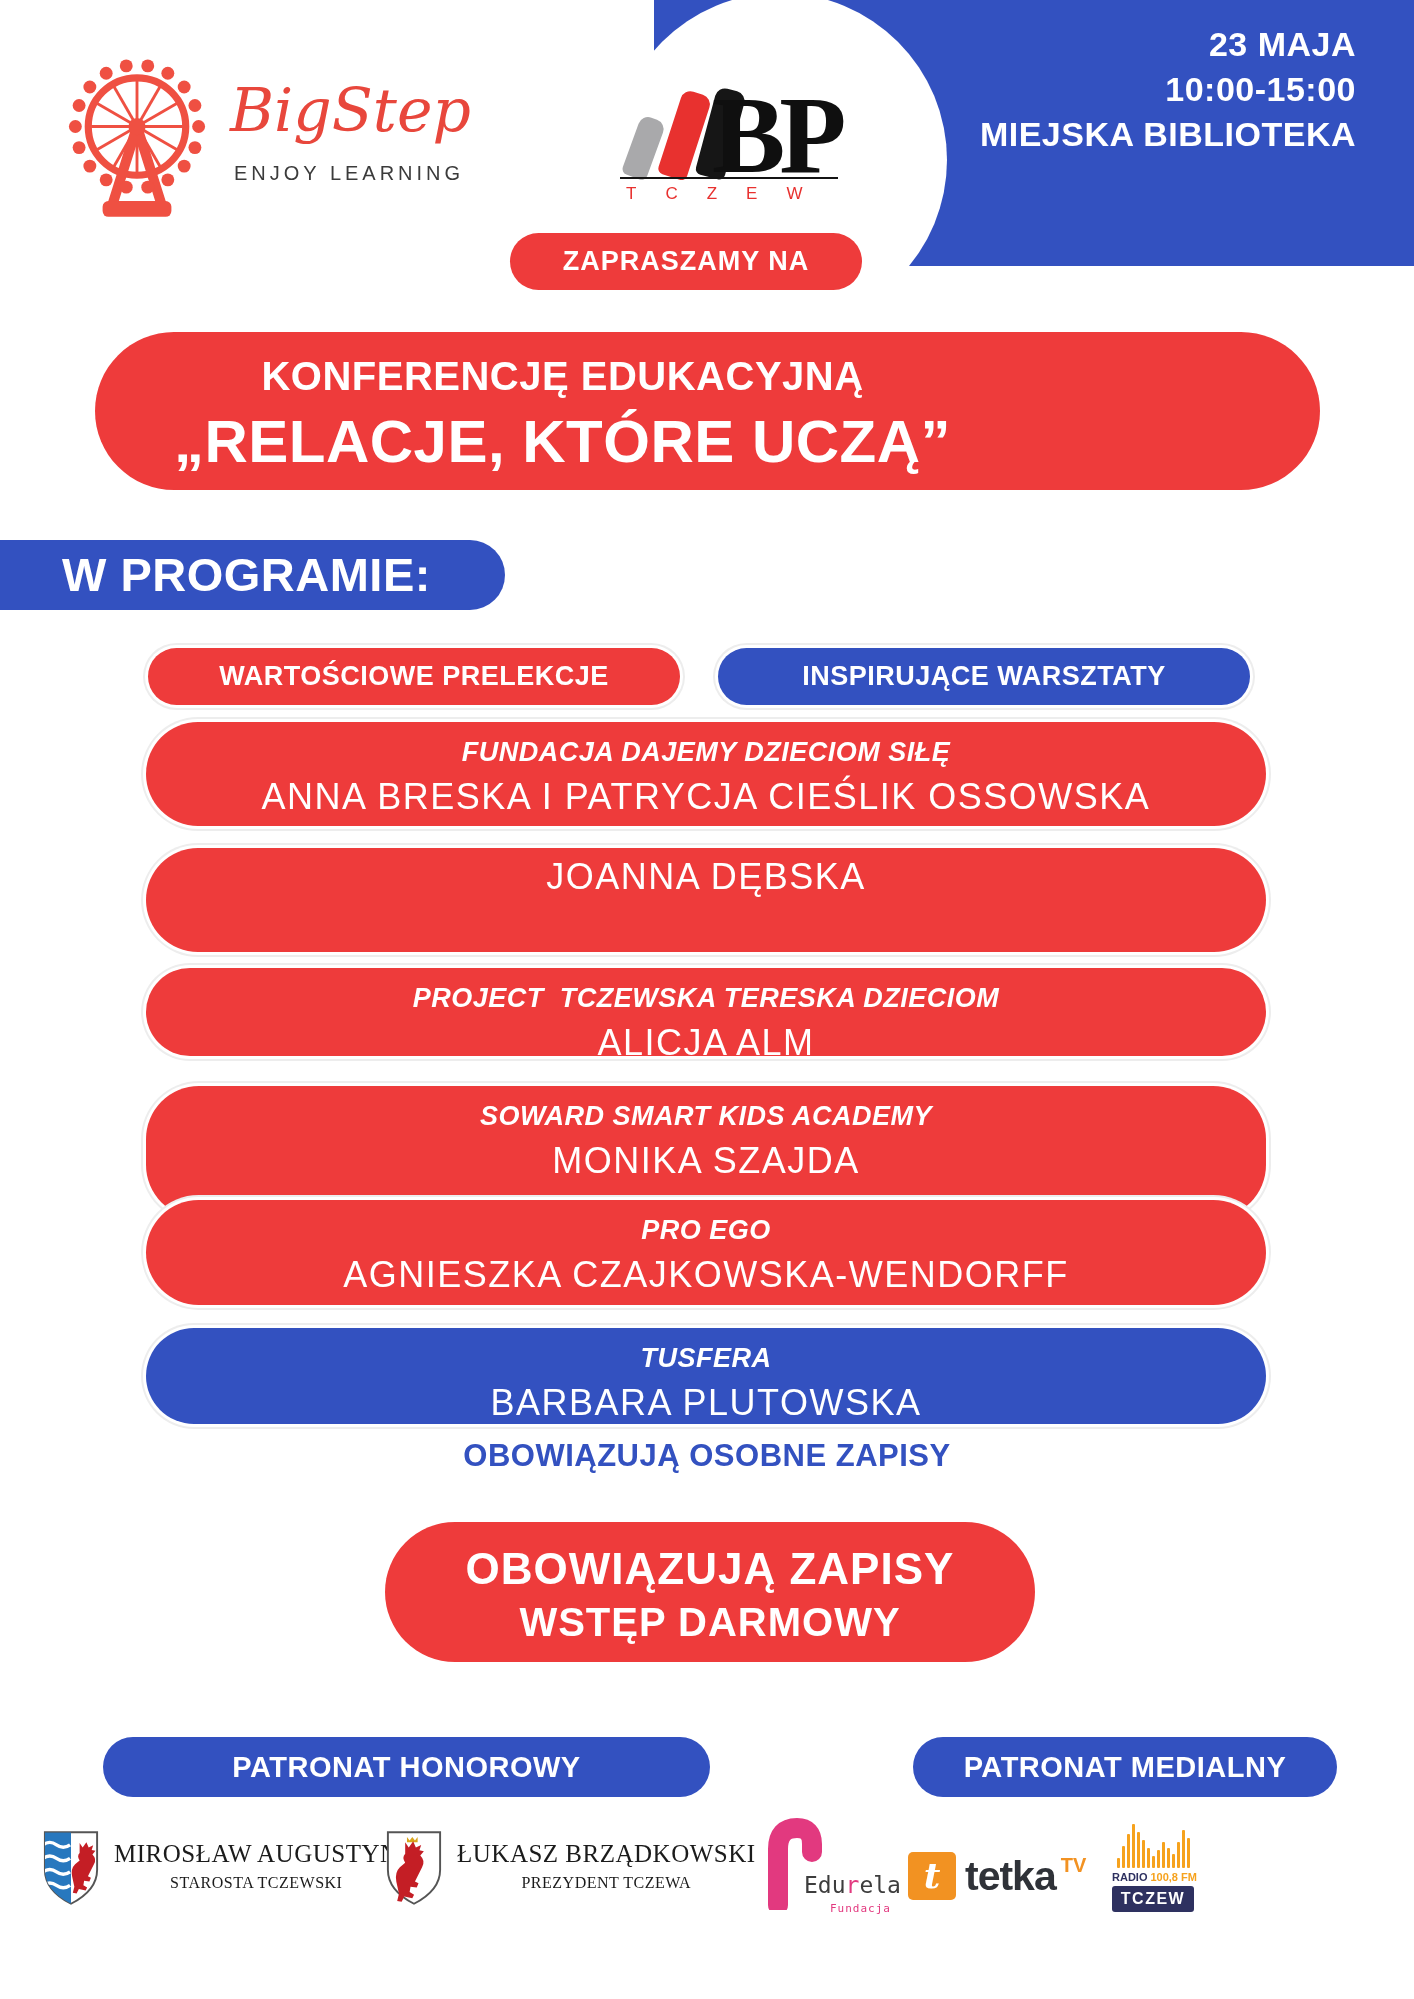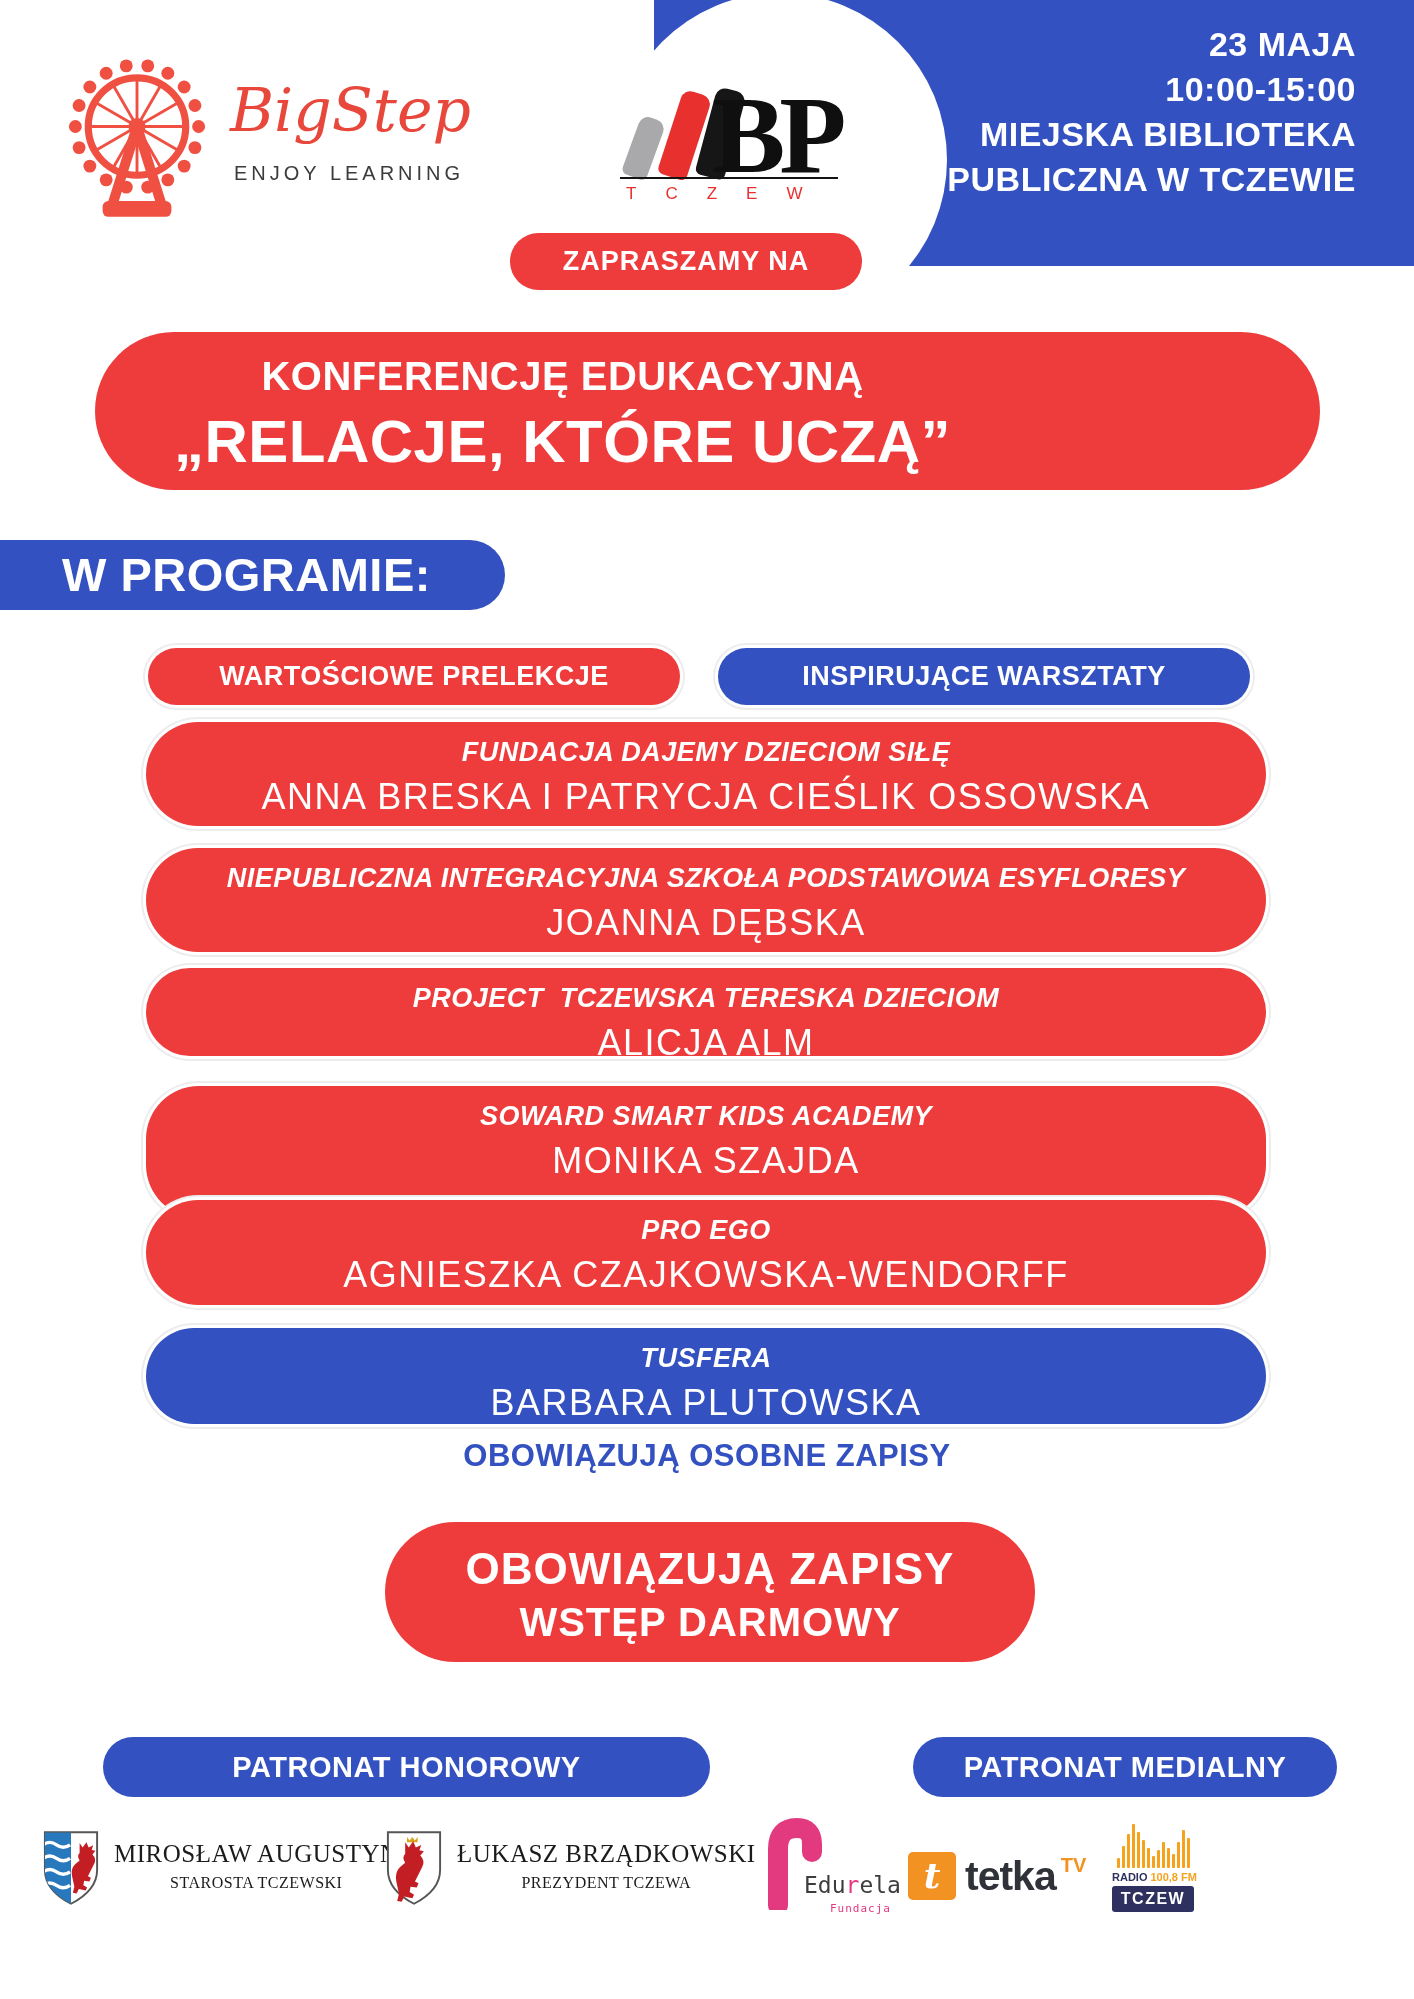--- a/index.html
+++ b/index.html
@@ -118,21 +118,20 @@
 <body>
 
 <div class="page">
 
   <div class="blue-blob"></div>
   <div class="blob-circle"></div>
   <div class="event-info">
     <div>23 MAJA</div>
     <div>10:00-15:00</div>
     <div>MIEJSKA BIBLIOTEKA</div>
-    <div>PUBLICZNA W TCZEWIE</div>
   </div>
 
   <div class="bigstep">
     <svg width="158" height="172" viewBox="0 0 110 120">
       <g stroke="#EF5042" fill="none">
         <circle cx="55" cy="52" r="34" stroke-width="5"></circle>
         <line x1="87" y1="52" x2="23" y2="52" stroke-width="2"></line>
         <line x1="82.7" y1="68" x2="27.3" y2="36" stroke-width="2"></line>
         <line x1="71" y1="79.7" x2="39" y2="24.3" stroke-width="2"></line>
         <line x1="55" y1="84" x2="55" y2="20" stroke-width="2"></line>
@@ -190,21 +189,20 @@
   <div class="program-banner">W PROGRAMIE:</div>
 
   <div class="cat-pill cat-red">WARTOŚCIOWE PRELEKCJE</div>
   <div class="cat-pill cat-blue">INSPIRUJĄCE WARSZTATY</div>
 
   <div class="session" style="top:722px;height:104px;">
     <div class="org">FUNDACJA DAJEMY DZIECIOM SIŁĘ</div>
     <div class="speaker">ANNA BRESKA I PATRYCJA CIEŚLIK OSSOWSKA</div>
   </div>
   <div class="session" style="top:848px;height:104px;">
-    <div class="org">NIEPUBLICZNA INTEGRACYJNA SZKOŁA PODSTAWOWA ESYFLORESY</div>
     <div class="speaker">JOANNA DĘBSKA</div>
   </div>
   <div class="session" style="top:968px;height:88px;">
     <div class="org">PROJECT  TCZEWSKA TERESKA DZIECIOM</div>
     <div class="speaker">ALICJA ALM</div>
   </div>
   <div class="session" style="top:1086px;height:132px;">
     <div class="org">SOWARD SMART KIDS ACADEMY</div>
     <div class="speaker">MONIKA SZAJDA</div>
   </div>

